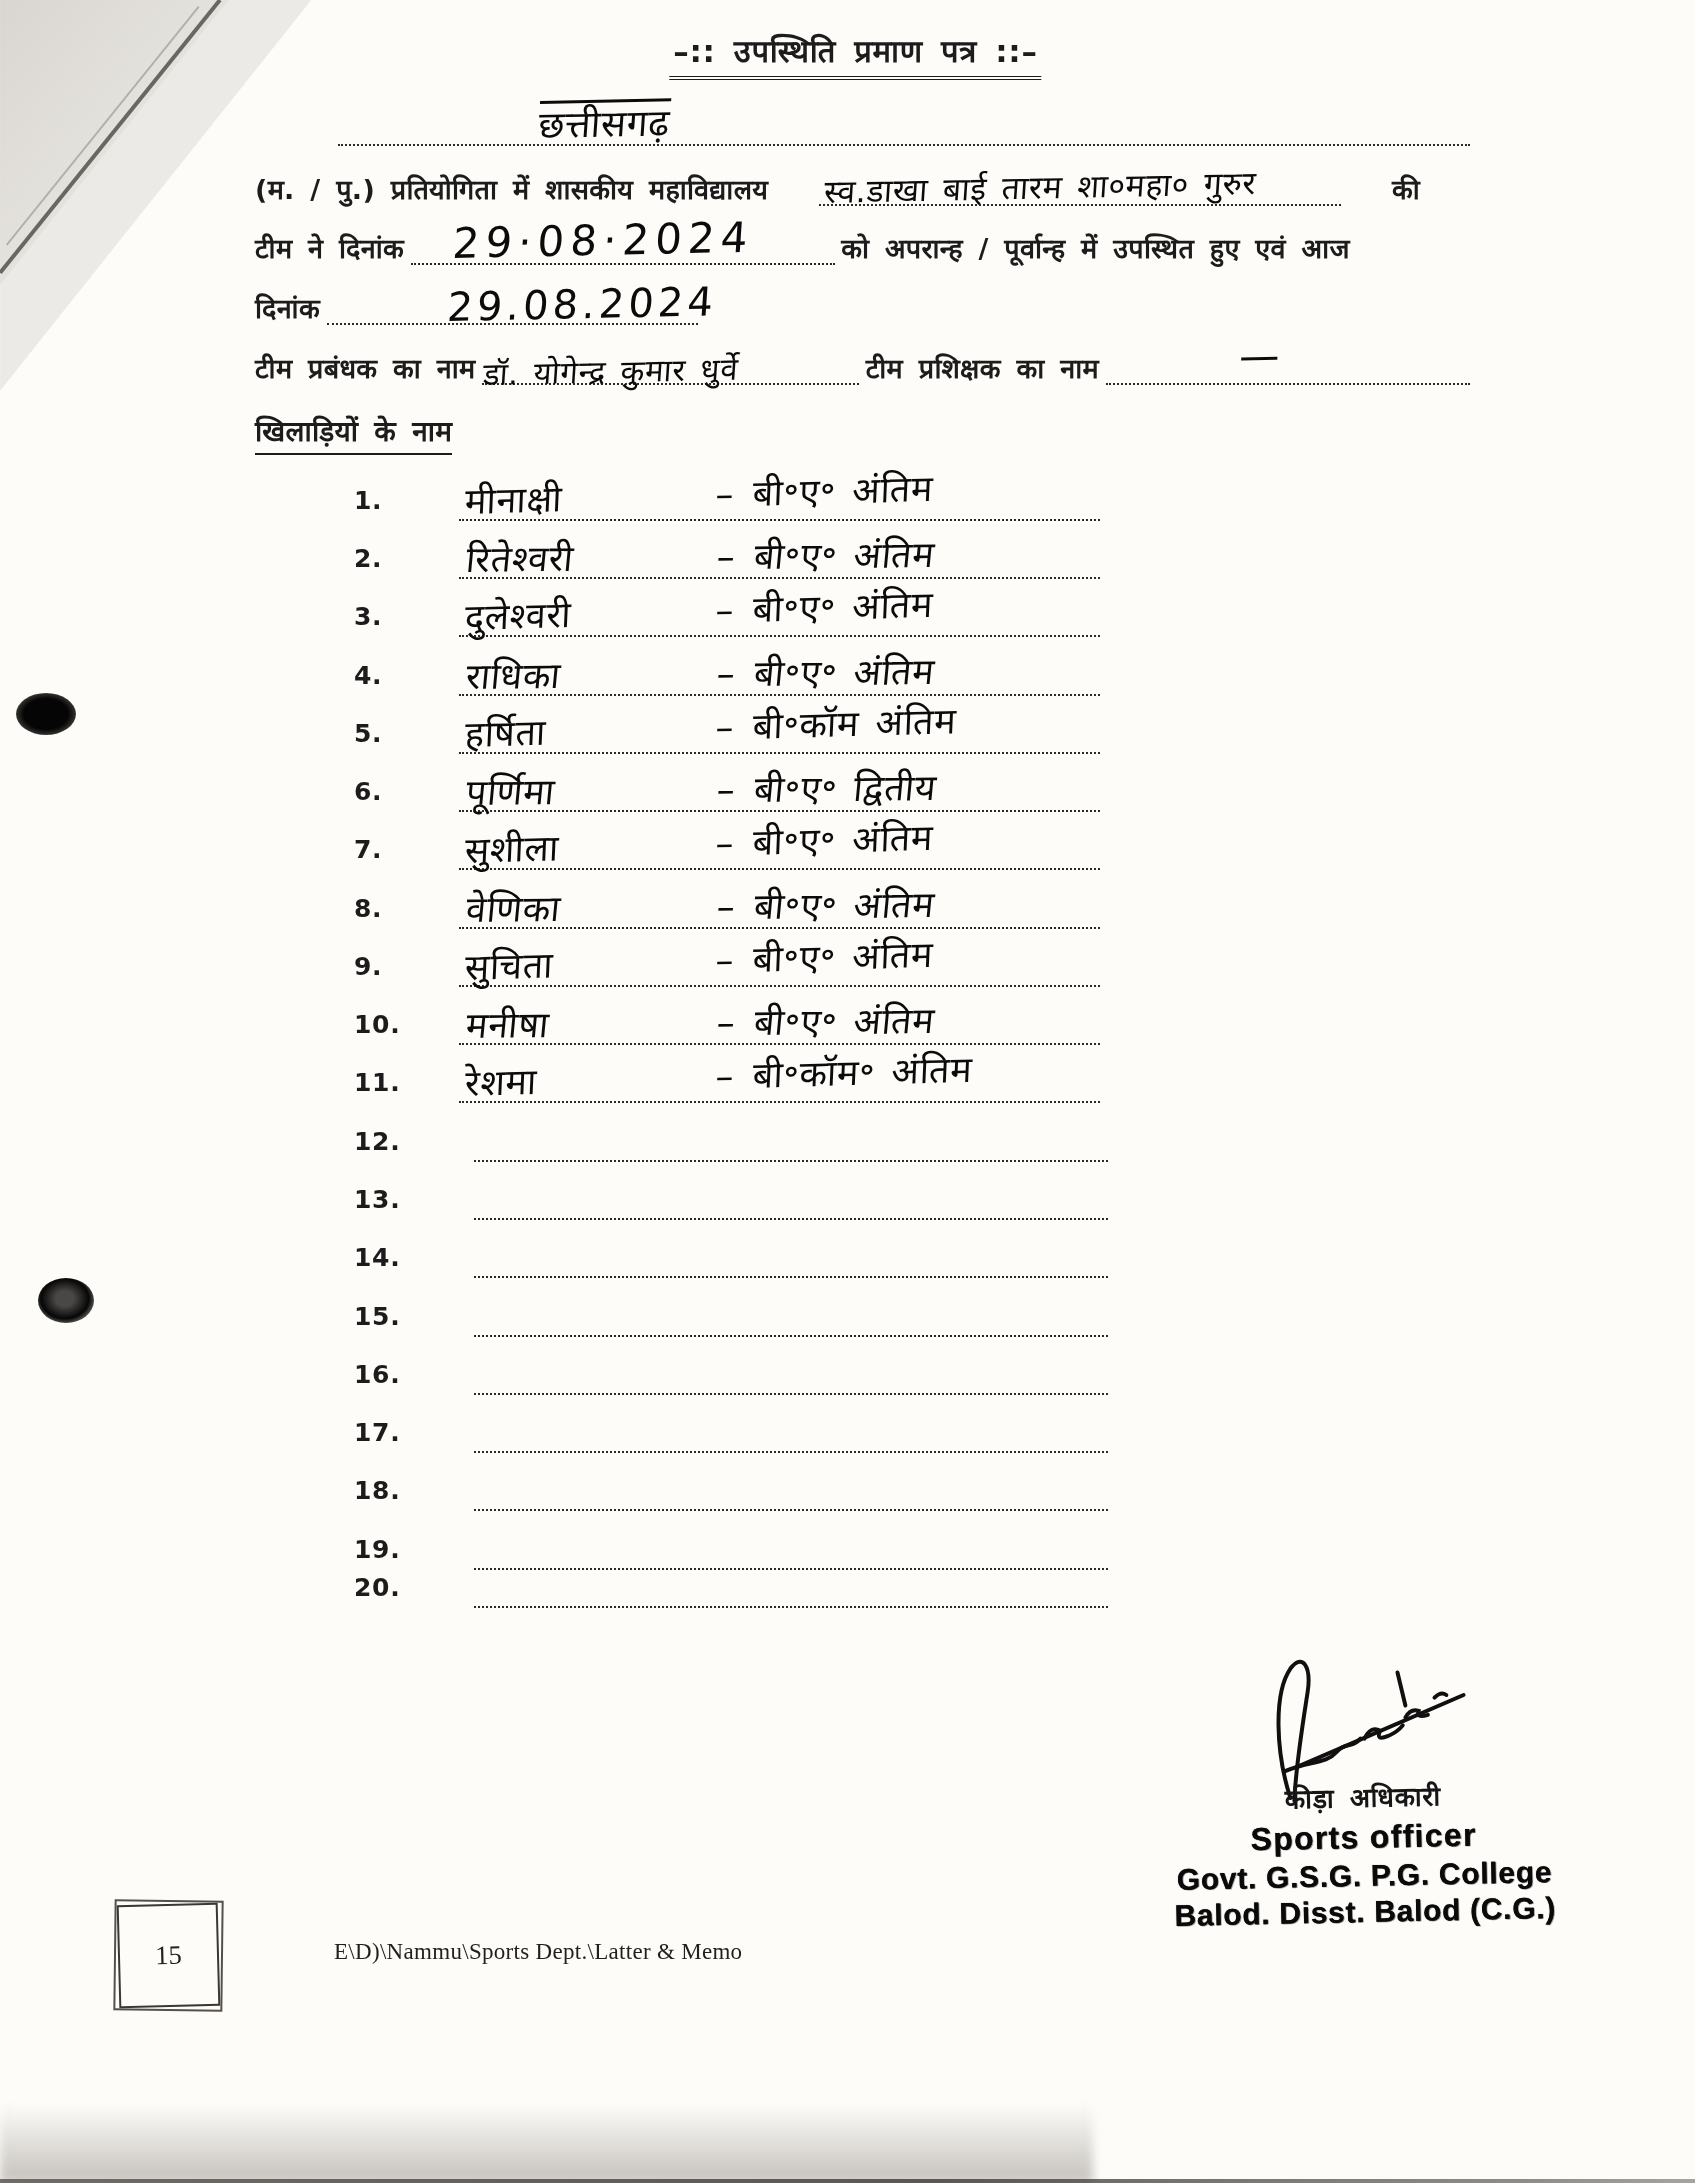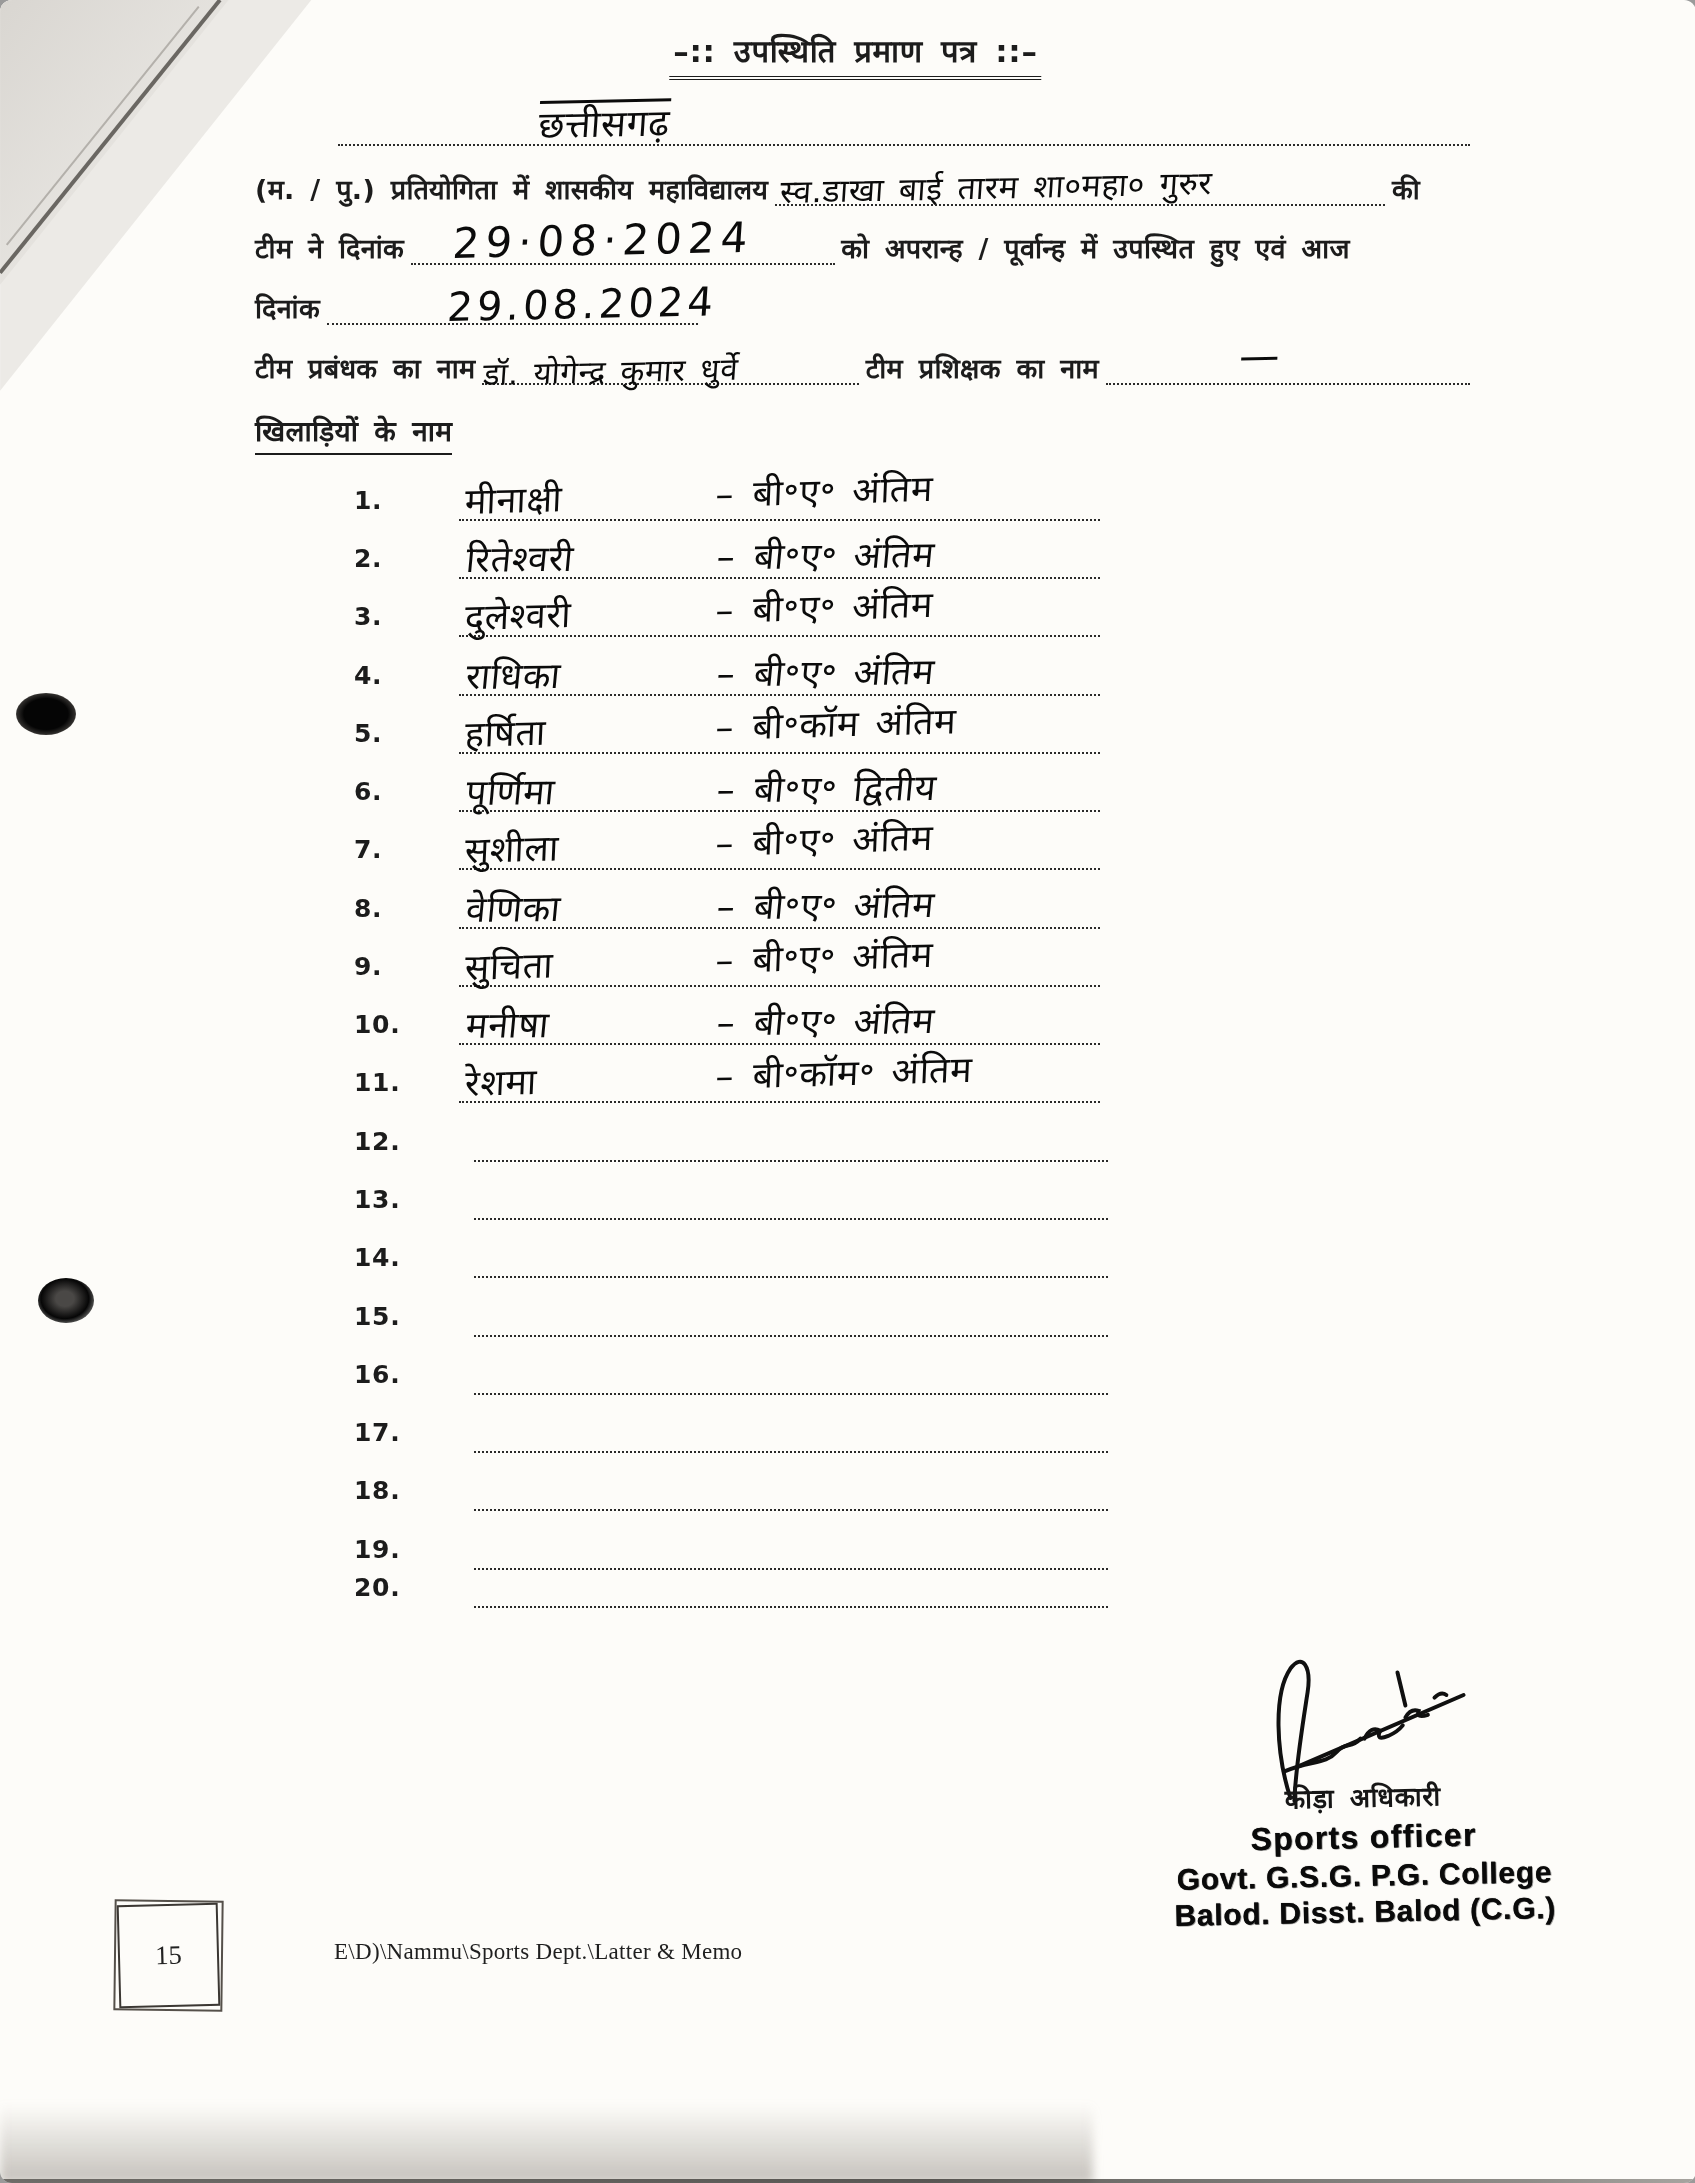--- a/index.html
+++ b/index.html
@@ -1,21 +1,20 @@
 <!DOCTYPE html>
 <html style="font-size:10.6px"><head>
 <meta charset="utf-8">
 <style>
   html,body{margin:0;padding:0;background:#9a9a9a;}
   .page{
     position:relative; width:1696px; height:2183px;
     background:#fdfcf9; overflow:hidden;
     font-family:"DejaVu Sans","Liberation Sans",sans-serif;
     color:#1c1c1c;
-    border-radius:12px;
   }
   
   .fold-svg{position:absolute;left:0;top:0;}
   .hole{position:absolute;border-radius:50%;}
   .hole1{left:16px;top:693px;width:60px;height:42px;
     background:radial-gradient(ellipse at 50% 50%, #050505 52%, #2e2c2a 68%, rgba(80,78,74,.35) 84%, rgba(80,78,74,0) 100%);
     filter:blur(0.7px);}
   .hole2{left:38px;top:1278px;width:56px;height:45px;
     background:radial-gradient(ellipse at 48% 46%, #4a4846 22%, #060606 58%, rgba(20,20,20,.4) 86%, rgba(20,20,20,0) 100%);
     filter:blur(0.4px);}
@@ -106,21 +105,21 @@
   <div class="bottom-edge"></div>
 
   <div class="title printed">–:: उपस्थिति प्रमाण पत्र ::–</div>
 
   <div class="fline printed" style="left:331px;top:111px;width:1146px;">
     <span class="dotted grow">
       <span class="ink hw-abs" style="left:199px;bottom:-4px;font-size:37px;border-top:3.3px solid #0b0b0b;padding-top:1.3px;">छत्तीसगढ़</span>
     </span>
   </div>
 
-  <div class="fline printed" style="left:255px;top:171px;width:1165px;">
+  <div class="fline printed" style="left:255px;top:171px;width:1165px;gap:44px;">
     <span class="lbl">(म. / पु.) प्रतियोगिता में शासकीय महाविद्यालय</span>
     <span class="dotted grow">
       <span class="ink hw-abs" style="left:4px;bottom:-6.6px;font-size:32px;">स्व.डाखा बाई तारम शा०महा० गुरुर</span>
     </span>
     <span class="suffix">की</span>
   </div>
 
   <div class="fline printed" style="left:255px;top:230px;width:1222px;">
     <span class="lbl">टीम ने दिनांक</span>
     <span class="dotted" style="width:424px;">

